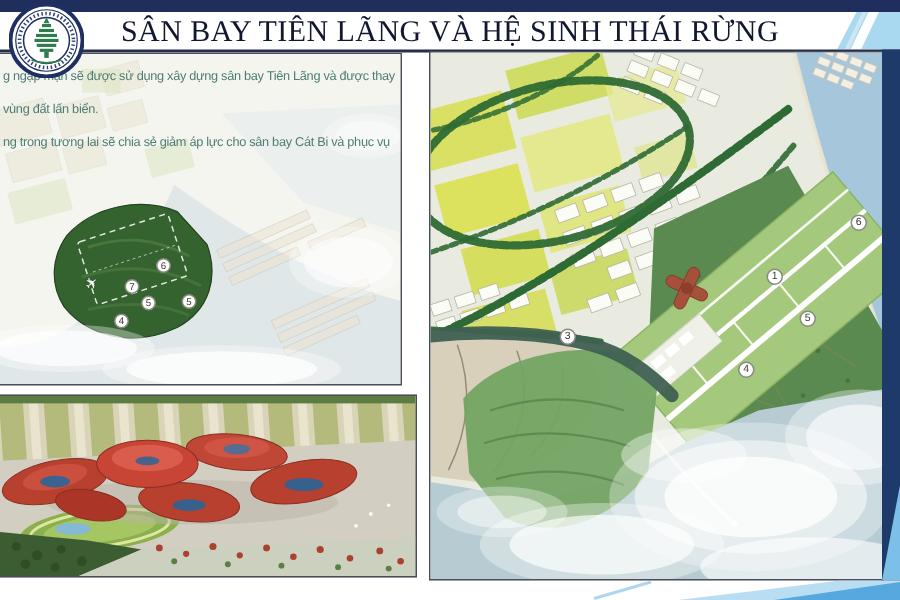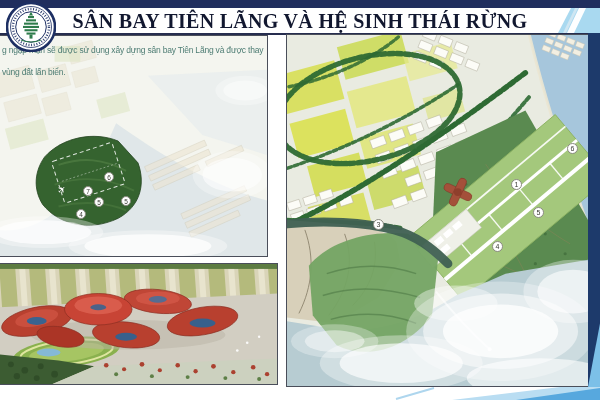--- a/index.html
+++ b/index.html
@@ -1,21 +1,21 @@
 <!DOCTYPE html>
 <html><head>
 <meta charset="utf-8">
 <style>
   html,body{margin:0;padding:0;background:#888;}
   .slide{position:relative;width:600px;height:400px;background:#fff;overflow:hidden;
          font-family:"Liberation Sans",sans-serif;}
   .topbar{position:absolute;top:0;left:0;width:600px;height:8px;background:#202e5e;}
   .hrule{position:absolute;top:33px;left:0;width:600px;height:2px;background:#262d4f;}
   .title{position:absolute;top:8px;left:60px;right:60px;height:26px;line-height:26px;margin:0;
-         text-align:center;font-family:"Liberation Serif",serif;font-weight:bold;font-size:20px;
+         text-align:center;font-family:"Liberation Serif",serif;font-weight:normal;font-size:20px;
          color:#11172f;letter-spacing:.3px;white-space:nowrap;}
   .logo{position:absolute;left:6px;top:2px;width:50px;height:50px;z-index:6;}
   .hdecor{position:absolute;top:8px;left:552px;width:48px;height:25px;}
   .box{position:absolute;border:1px solid #4a4e5a;box-sizing:border-box;overflow:hidden;background:#f3f4ef;}
   #boxA{left:-2px;top:35px;width:270px;height:222px;}
   #boxB{left:-2px;top:263px;width:280px;height:122px;background:#cfc8b4;}
   #boxC{left:286px;top:34px;width:303px;height:353px;background:#e9eae2;}
   .fillsvg{position:absolute;inset:0;width:100%;height:100%;display:block;}
   .ln{position:absolute;left:3px;z-index:2;color:#4e7d74;font-size:8.5px;letter-spacing:-0.2px;white-space:nowrap;}
   .marker{position:absolute;width:10px;height:10px;border-radius:50%;background:#fff;border:1px solid #8a8a80;
@@ -111,20 +111,21 @@
           <ellipse cx="150" cy="212" rx="64" ry="12" opacity="0.75"></ellipse>
         <ellipse cx="235" cy="140" rx="40" ry="24" opacity="0.3"></ellipse>
           <ellipse cx="235" cy="140" rx="30" ry="17" opacity="0.55"></ellipse>
         <ellipse cx="248" cy="55" rx="30" ry="15" opacity="0.3"></ellipse>
           <ellipse cx="248" cy="55" rx="22" ry="10" opacity="0.45"></ellipse>
       </g>
     </svg>
 
     <span class="ln" style="top:9px">g ngập mặn sẽ được sử dụng xây dựng sân bay Tiên Lãng và được thay</span>
     <span class="ln" style="top:31px">vùng đất lấn biển.</span>
+    <span class="ln" style="top:53px">ng trong tương lai sẽ chia sẻ giảm áp lực cho sân bay Cát Bi và phục vụ</span>
 
     <span class="plane">✈</span>
     <span class="marker" style="left:105px;top:136px">6</span>
     <span class="marker" style="left:84px;top:150px">7</span>
     <span class="marker" style="left:95px;top:161px">5</span>
     <span class="marker" style="left:77px;top:173px">4</span>
     <span class="marker" style="left:122px;top:160px">5</span>
   </section>
 
   <section class="box" id="boxB">

